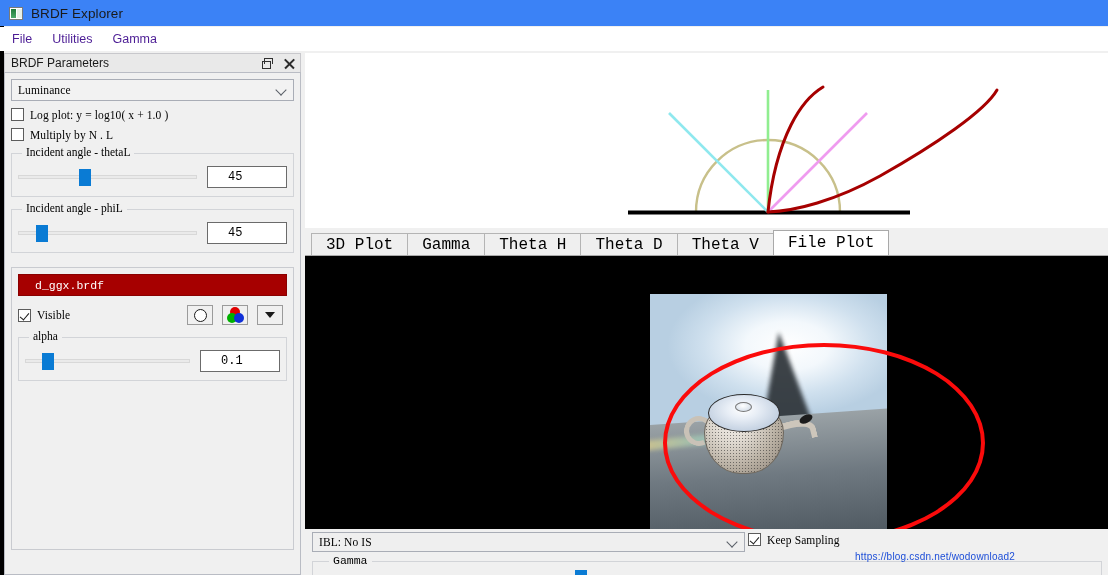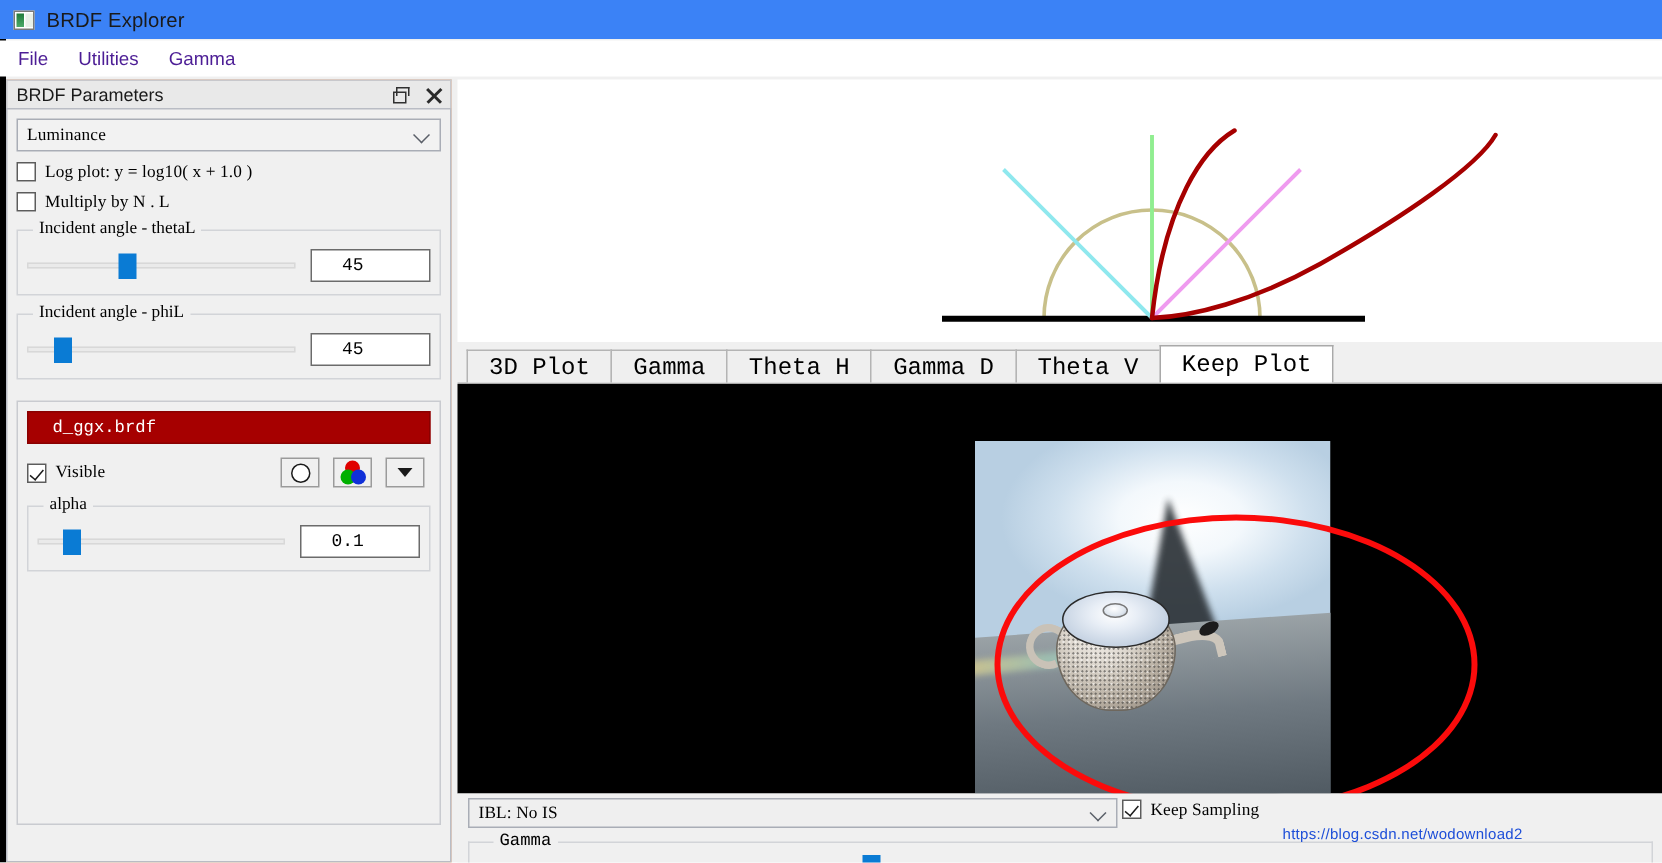--- a/index.html
+++ b/index.html
@@ -397,23 +397,23 @@
       <line x1="463" y1="159" x2="562" y2="60" stroke="#ef9bef" stroke-width="2.6"></line>
       <path d="M 463 159 C 466 130, 472 100, 486 72 C 496 52, 508 40, 518 34" fill="none" stroke="#a60000" stroke-width="3" stroke-linecap="round"></path>
       <path d="M 463 159 C 490 158, 530 148, 575 123 C 630 92, 680 58, 692 37" fill="none" stroke="#a60000" stroke-width="3" stroke-linecap="round"></path>
     </svg>
   </div>
 
   <div class="tabstrip">
     <div class="tab">3D Plot</div>
     <div class="tab">Gamma</div>
     <div class="tab">Theta H</div>
-    <div class="tab">Gamma D</div>
+    <div class="tab">Theta D</div>
     <div class="tab">Theta V</div>
-    <div class="tab active">Keep Plot</div>
+    <div class="tab active">File Plot</div>
   </div>
 
   <div class="viewport">
     <div class="render-img">
       <div class="env-sky"></div>
       <div class="road-tri"></div>
       <div class="env-ground"></div>
       <div class="env-strip"></div>
 
       <div class="teapot">

